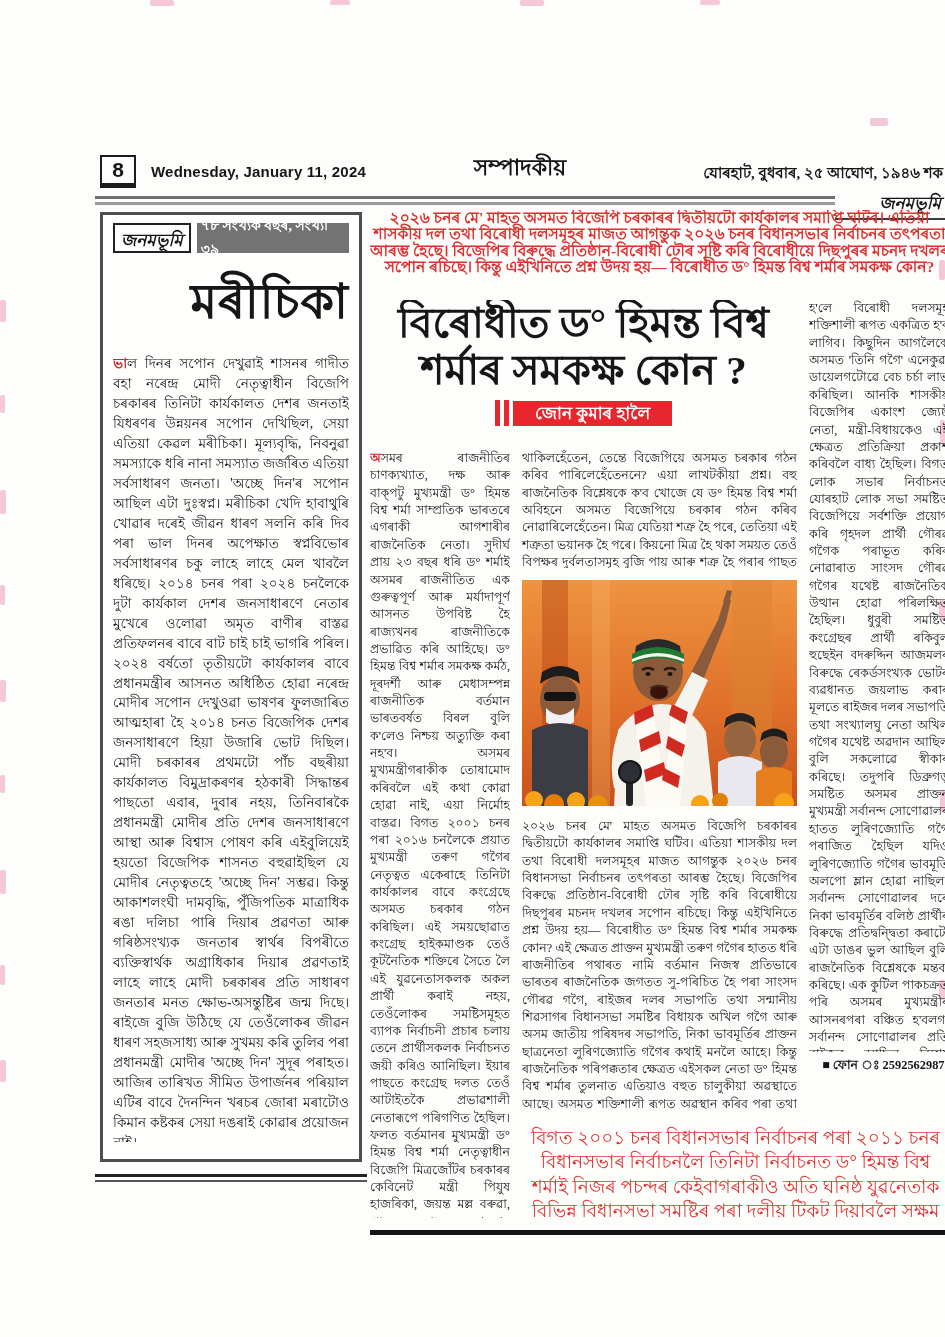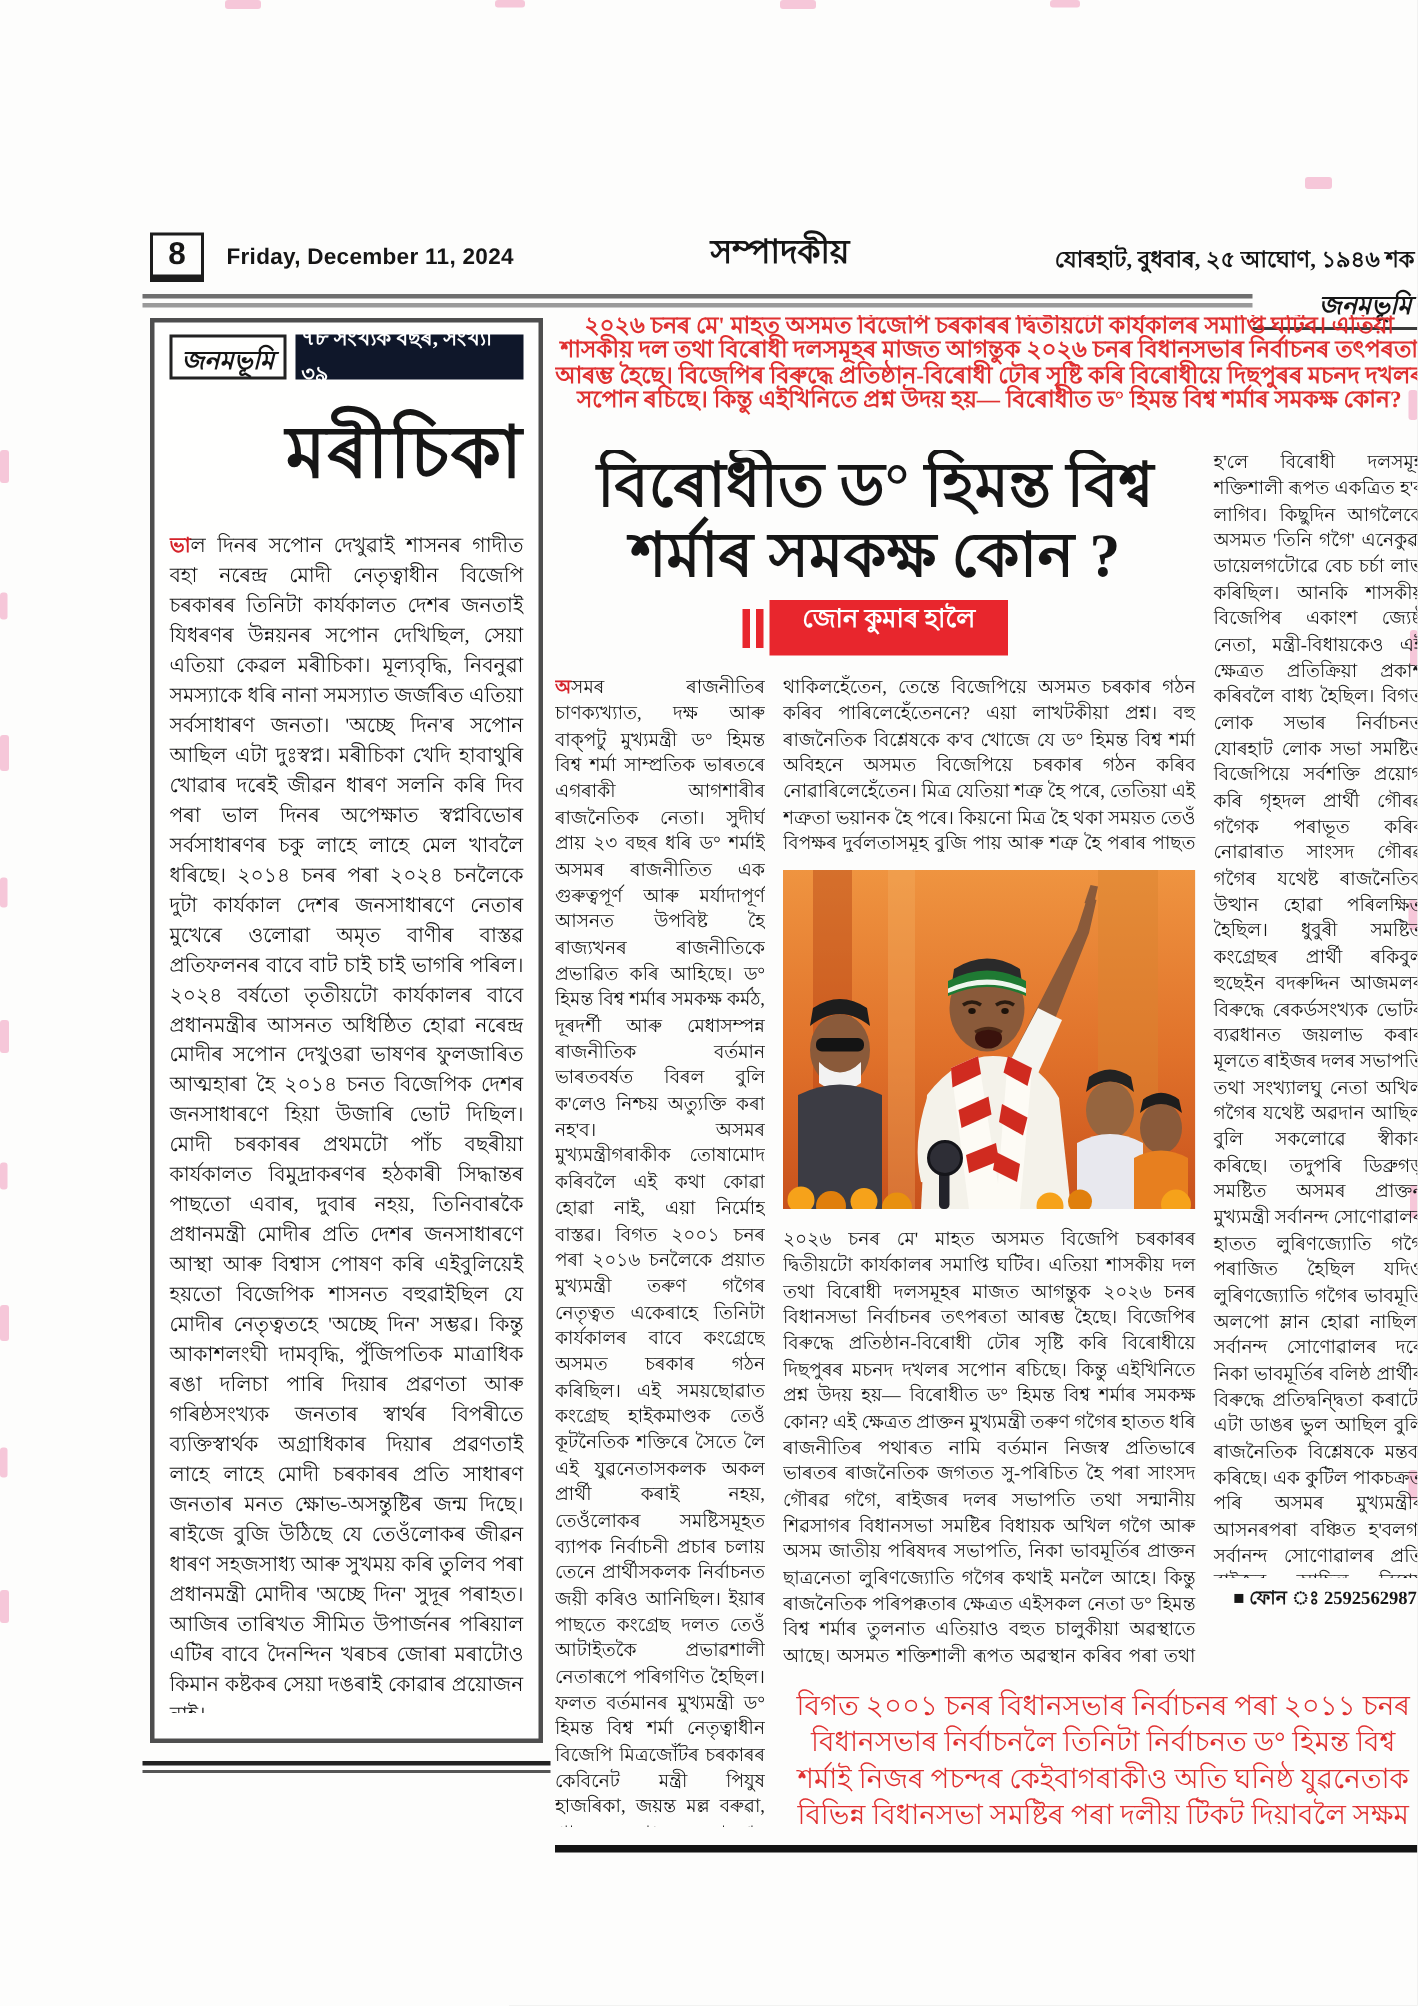--- a/index.html
+++ b/index.html
@@ -46,21 +46,21 @@
   .edbox {
     position:absolute; left:100px; top:212px; width:262px; height:950px;
     border:3px solid #4e4e4e; background:#fffffe; padding:8px 10px; overflow:hidden;
   }
   .edbox-head { display:flex; align-items:stretch; gap:6px; height:30px; }
   .ed-logo {
     flex:0 0 auto; font-size:17px; font-weight:bold; font-style:italic;
     border:2px solid #222; padding:2px 6px 0 6px;
   }
   .ed-issue {
-    flex:1 1 auto; background:#0f172a; color:#fff; font-size:14px; font-weight:bold;
+    flex:1 1 auto; background:#737373; color:#fff; font-size:14px; font-weight:bold;
     display:flex; align-items:center; justify-content:center; padding:0 4px;
   }
   .ed-title { text-align:right; font-size:48px; font-weight:bold; margin:12px 0 10px; letter-spacing:1px; }
   .ed-body { font-size:13.6px; line-height:1.47; text-align:justify; overflow:hidden; height:788px; }
   .ed-body p { margin-bottom:2px; }
   .lead-red { color:#d5232a; font-weight:bold; }
   .edbox-rule {
     position:absolute; left:95px; top:1174px; width:272px; height:8px;
     border-top:3px solid #222; border-bottom:2px solid #555;
   }
@@ -75,21 +75,21 @@
   .intro-red {
     grid-area:1/1/2/4; color:#e03131; font-weight:bold;
     font-size:15.5px; line-height:1.05; text-align:center; overflow:hidden;
   }
   .headline-block { grid-area:2/1/3/3; text-align:center; overflow:hidden; }
   .headline { font-size:41px; font-weight:bold; line-height:1.14; }
   .byline-row { display:flex; justify-content:center; align-items:center; gap:4px; margin-top:7px; }
   .byline-bar { width:5px; height:26px; background:#e8262d; }
   .byline-badge {
     background:#e8262d; color:#fff; font-size:17px; font-weight:bold;
-    padding:2px 22px 12px; line-height:1.3;
+    padding:2px 22px 0; line-height:1.3;
   }
   .bodytext { font-size:12.4px; line-height:1.4; text-align:justify; overflow:hidden; }
   .col-left   { grid-area:3/1/7/2; }
   .col-midtop { grid-area:3/2/4/3; }
   .photo-cell { grid-area:4/2/5/3; overflow:hidden; }
   .photo-cell svg { display:block; }
   .col-midbot { grid-area:5/2/6/3; }
   .col-right  { grid-area:2/3/6/4; }
   .phone-note { text-align:right; font-weight:bold; font-size:12.4px; margin-top:4px; }
   .highlight-box {
@@ -122,21 +122,21 @@
     <div class="scan-mark" style="left:330px;top:0;width:20px;height:5px;"></div>
     <div class="scan-mark" style="left:520px;top:0;width:24px;height:6px;"></div>
     <div class="scan-mark" style="left:700px;top:0;width:20px;height:5px;"></div>
     <div class="scan-mark" style="left:870px;top:118px;width:18px;height:8px;"></div>
   </div>
 
   <div class="hdr">
     <div class="pagenum-box">
       <span>8</span>
     </div>
-    <div class="date-en">Friday, December 11, 2024</div>
+    <div class="date-en">Wednesday, January 11, 2024</div>
     <div class="section-title">সম্পাদকীয়</div>
     <div class="date-as">যোৰহাট, বুধবাৰ, ২৫ আঘোণ, ১৯৪৬ শক</div>
   </div>
   <div class="hdr-rule"></div>
   <div class="masthead-logo">জনমভূমি</div>
 
   <div class="edbox">
     <div class="edbox-head">
       <div class="ed-logo">জনমভূমি</div>
       <div class="ed-issue">৭৮ সংখ্যক বছৰ, সংখ্যা ৩৯</div>

